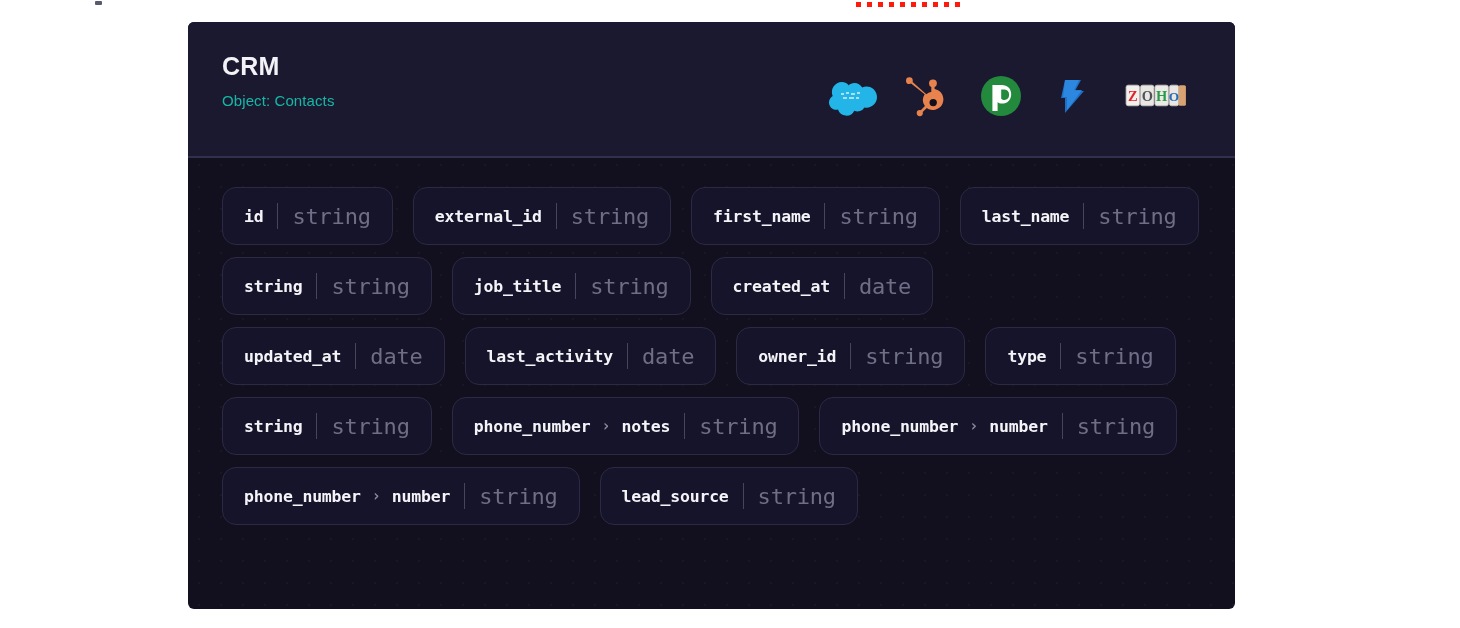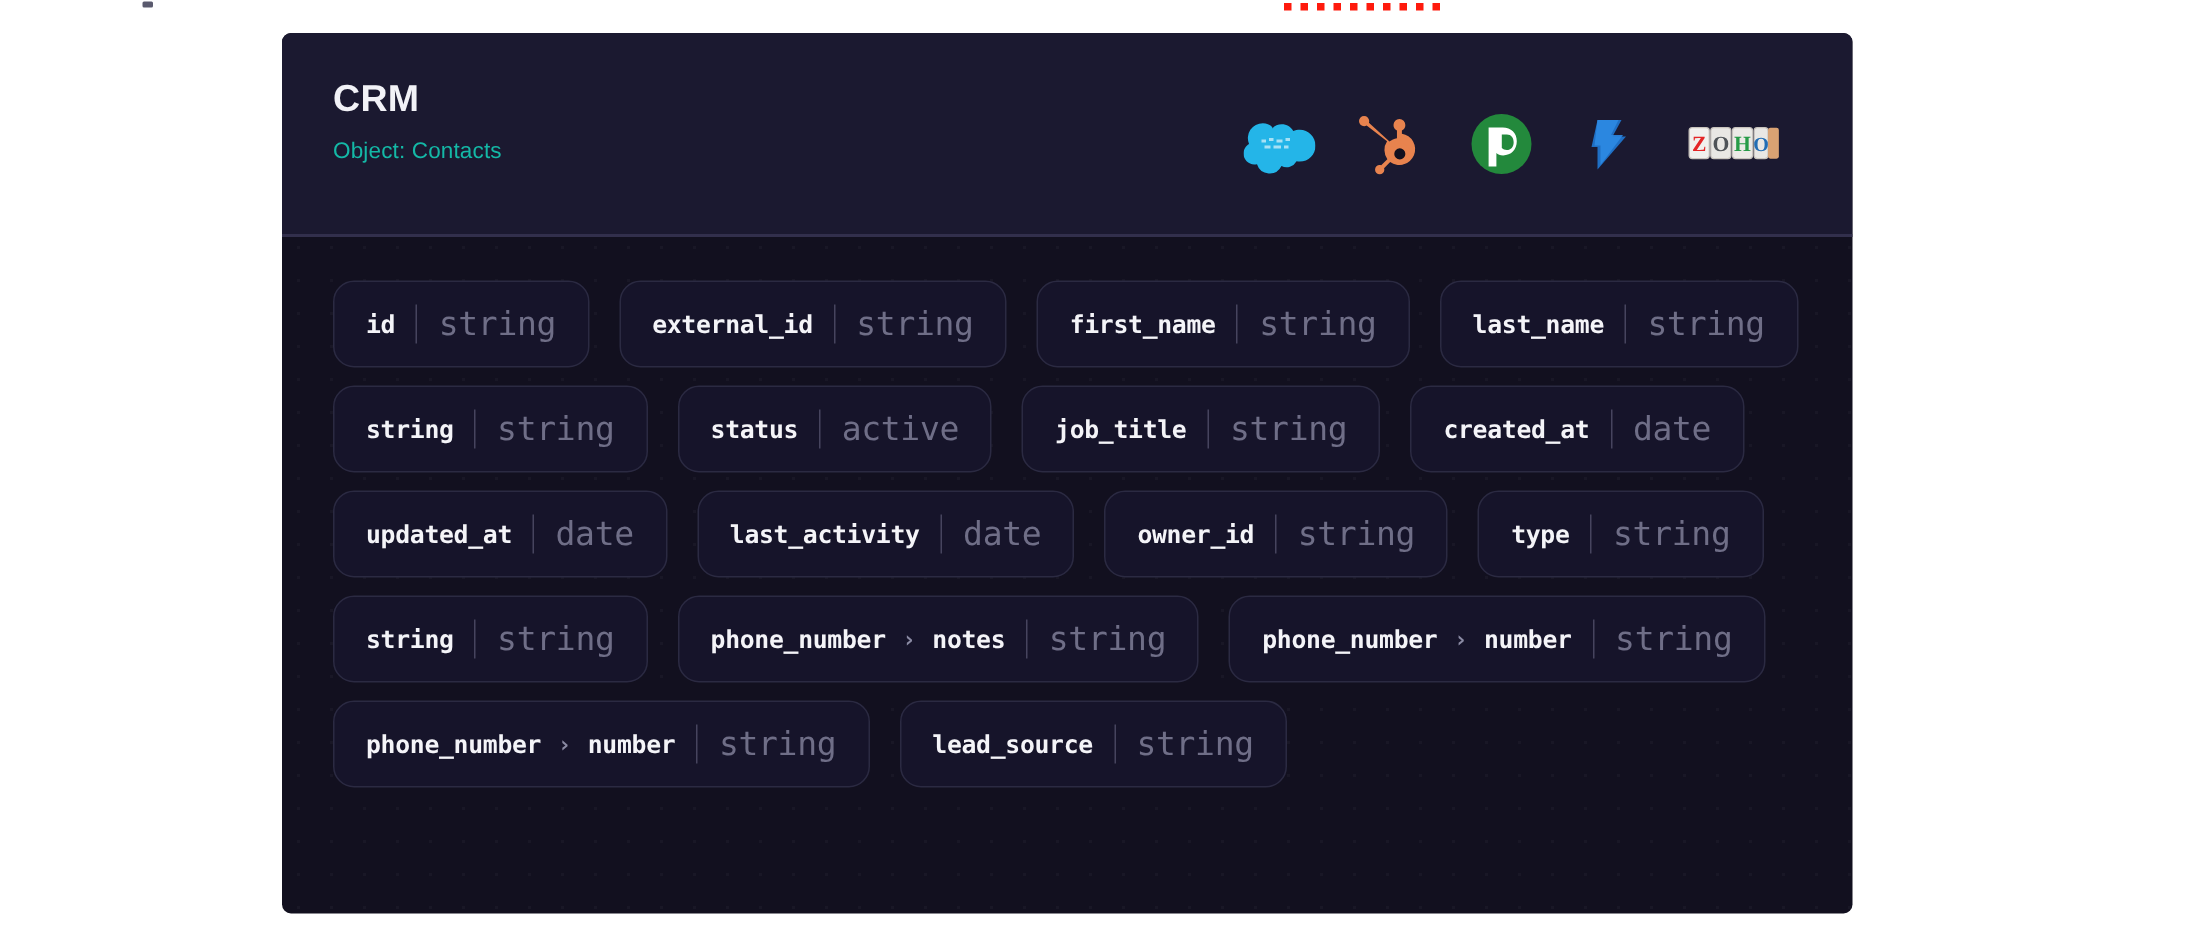--- a/index.html
+++ b/index.html
@@ -269,27 +269,20 @@
         <div class="chip-row">
           <div class="chip">
             <span class="chip-path">
               <span class="chip-name">string</span>
             </span>
             <span class="chip-divider"></span>
             <span class="chip-type">string</span>
           </div>
           <div class="chip">
             <span class="chip-path">
-              <span class="chip-name">status</span>
-            </span>
-            <span class="chip-divider"></span>
-            <span class="chip-type">active</span>
-          </div>
-          <div class="chip">
-            <span class="chip-path">
               <span class="chip-name">job_title</span>
             </span>
             <span class="chip-divider"></span>
             <span class="chip-type">string</span>
           </div>
           <div class="chip">
             <span class="chip-path">
               <span class="chip-name">created_at</span>
             </span>
             <span class="chip-divider"></span>

